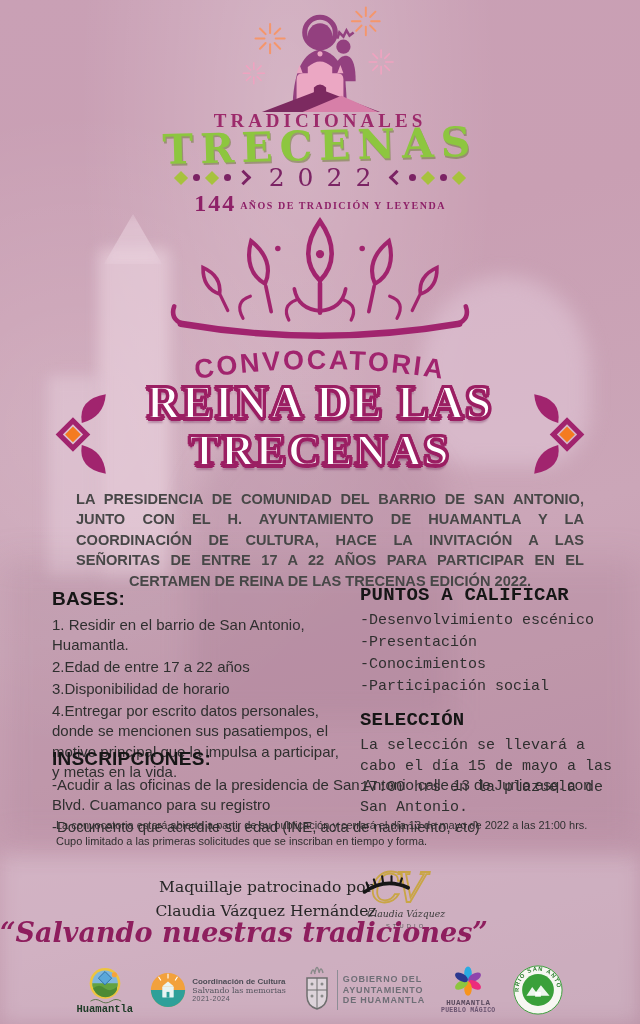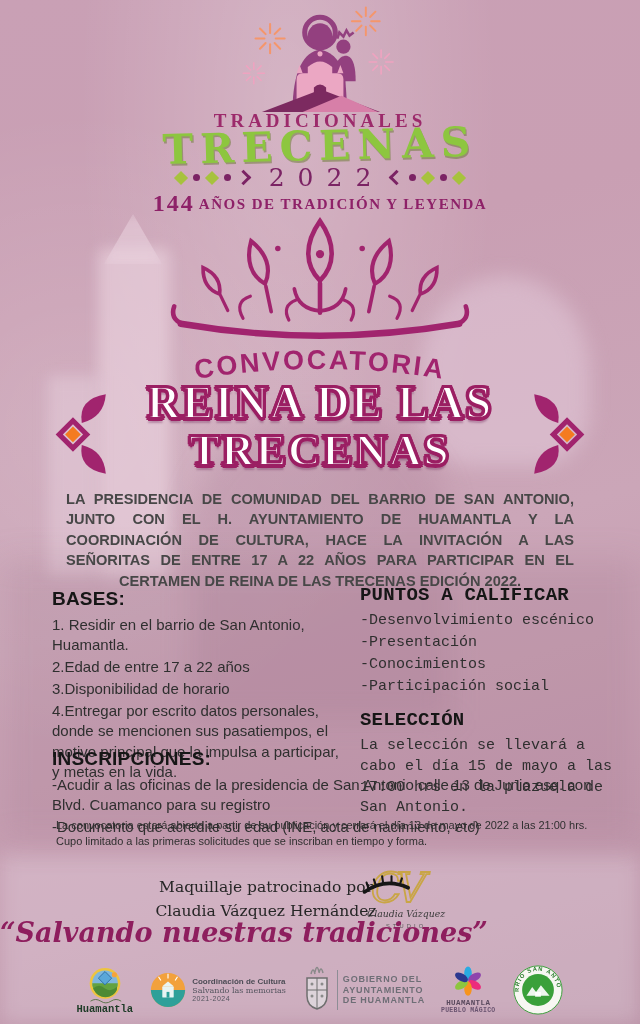--- a/index.html
+++ b/index.html
@@ -28,34 +28,34 @@
     font-family:"DejaVu Serif",serif;font-weight:bold;font-size:41px;letter-spacing:7px;color:#8dc63f;
     text-shadow:1px 2px 0 rgba(90,112,30,.45);transform:rotate(-1.5deg);}
   .year-row{top:163px;left:0;width:100%;display:flex;align-items:center;justify-content:center;gap:7px;}
   .year-text{font-family:"DejaVu Serif",serif;font-weight:normal;font-size:25px;color:#7b2364;letter-spacing:13px;margin-left:13px;}
   .orn-diamond{width:10px;height:10px;background:#a7c23d;transform:rotate(45deg);display:inline-block;}
   .orn-dot{width:7px;height:7px;border-radius:50%;background:#7b2364;display:inline-block;}
   .orn-chev{width:8px;height:8px;border-top:3px solid #7b2364;border-right:3px solid #7b2364;display:inline-block;}
   .chev-r{transform:rotate(45deg);} .chev-l{transform:rotate(-135deg);}
   .anniv{top:190px;left:0;width:100%;text-align:center;color:#8e2168;font-family:"Liberation Serif",serif;font-weight:bold;}
   .anniv .num{font-size:24px;letter-spacing:2px;vertical-align:-2px;}
-  .anniv .txt{font-size:15px;letter-spacing:1.5px;}
+  .anniv .txt{font-size:10px;letter-spacing:1.5px;}
 
   .crown{top:208px;left:50%;transform:translateX(-50%);width:330px;height:138px;}
   .convocatoria{top:334px;left:50%;transform:translateX(-50%);width:380px;height:62px;}
   .main-title{left:0;width:100%;text-align:center;font-family:"Liberation Serif",serif;font-weight:bold;color:#fff;
     -webkit-text-stroke:2px #9b1f63;letter-spacing:2px;
     text-shadow:2.5px 0 0 #9b1f63,-2.5px 0 0 #9b1f63,0 2.5px 0 #9b1f63,0 -2.5px 0 #9b1f63,
       1.8px 1.8px 0 #9b1f63,-1.8px 1.8px 0 #9b1f63,1.8px -1.8px 0 #9b1f63,-1.8px -1.8px 0 #9b1f63,0 5px 2px rgba(100,25,80,.35);}
   .title1{top:376px;font-size:46px;}
   .title2{top:424px;font-size:45px;}
   .orn-left{top:386px;left:54px;width:74px;height:96px;}
   .orn-right{top:386px;right:54px;width:74px;height:96px;transform:scaleX(-1);}
 
-  .intro{top:489px;left:66px;width:508px;font-size:14.6px;font-weight:bold;color:#474747;line-height:1.4;
+  .intro{top:489px;left:76px;width:508px;font-size:14.6px;font-weight:bold;color:#474747;line-height:1.4;
     text-align:justify;text-align-last:center;}
   .col-left{top:588px;left:52px;width:288px;}
   .col-right{top:584px;left:360px;width:264px;font-family:Liberation Mono, monospace;}
   .section-heading{font-size:19px;font-weight:bold;color:#161616;margin:0 0 5px 0;letter-spacing:.2px;}
   .body-item{font-size:15px;color:#2f2f2f;line-height:1.34;margin:0 0 2px 0;}
   .sel-block{margin-top:12px;}
   .sel-text{font-size:15px;color:#2f2f2f;line-height:1.38;}
   .inscripciones{top:748px;left:52px;width:548px;}
   .closing{top:818px;left:56px;width:534px;font-size:11px;color:#2f2f2f;line-height:1.42;}
 

